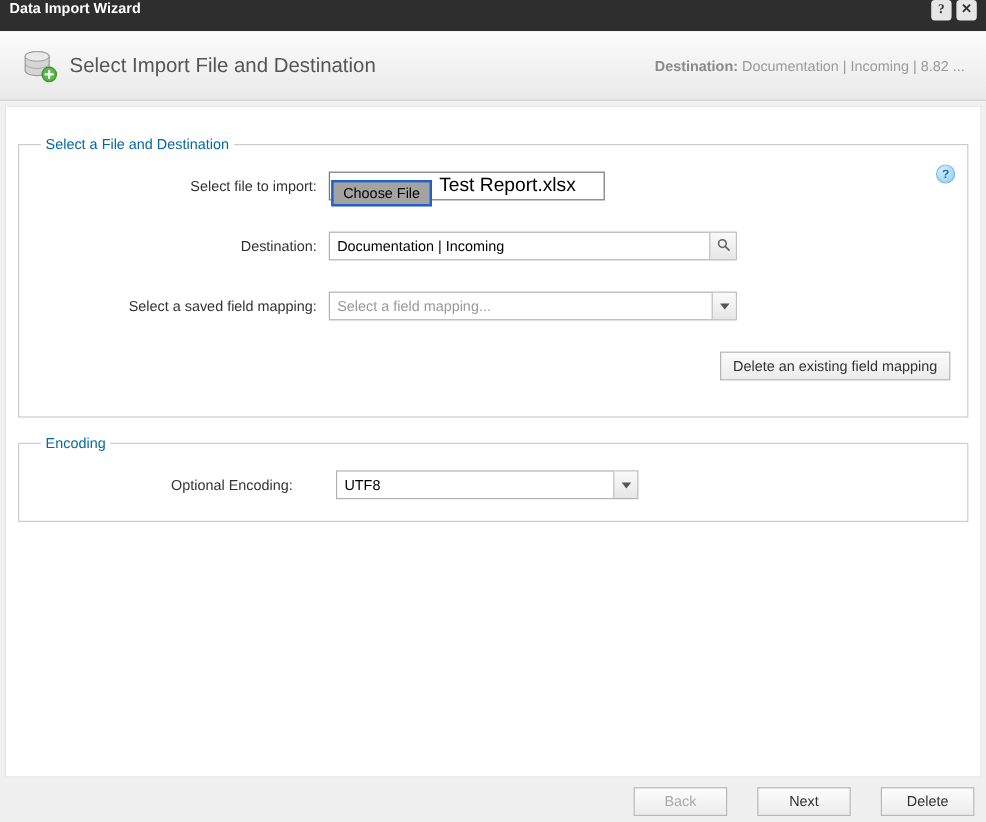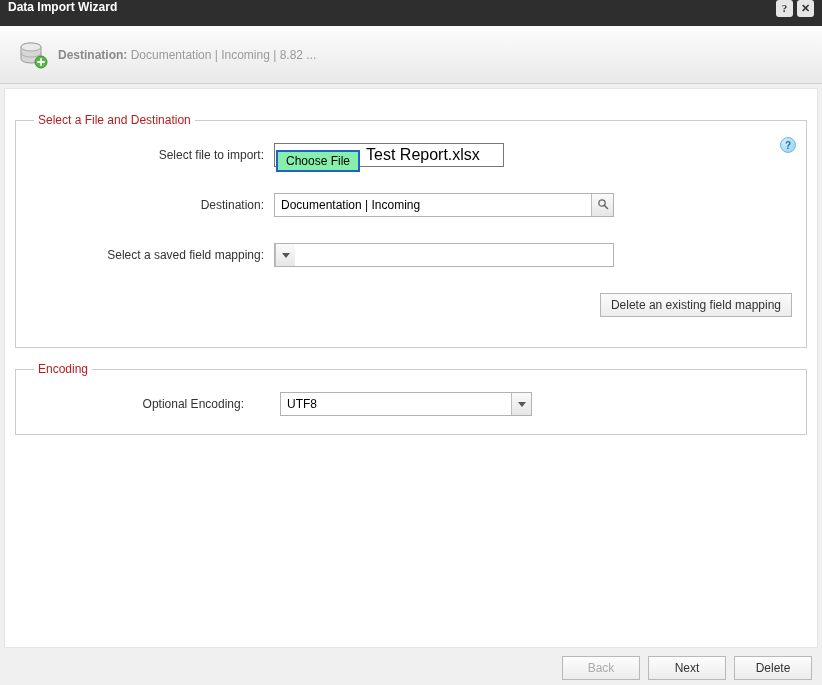--- a/index.html
+++ b/index.html
@@ -70,21 +70,21 @@
     position: relative;
   }
 
   fieldset {
     border: 1px solid #ccc;
     margin: 14px 0 0 0;
     padding: 16px 14px 18px 14px;
     position: relative;
   }
   legend {
-    color: #b91c1c;
+    color: #0369a1;
     font-size: 12px;
     padding: 0 4px;
     margin-left: 4px;
   }
 
   .help-badge {
     position: absolute;
     top: 10px; right: 10px;
     width: 16px; height: 16px;
     border-radius: 50%;
@@ -112,21 +112,21 @@
 
   
   .file-chooser {
     display: flex;
     align-items: center;
     border: 1px solid #777;
     height: 24px;
     width: 230px;
   }
   .choose-btn {
-    background: #86efac;
+    background: #a3a3a3;
     border: 2px solid #2260c4;
     color: #000;
     font-size: 12px;
     height: 22px;
     padding: 0 8px;
     margin: 12px 0 1px 1px;
     cursor: pointer;
     display: flex; align-items: center;
   }
   .file-name {
@@ -207,21 +207,21 @@
   
   .footer {
     position: absolute;
     bottom: 0; left: 0; right: 0;
     height: 34px;
     background: #f0f0f0;
     display: flex;
     align-items: center;
     justify-content: flex-end;
     padding: 0 10px;
-    gap: 8px;
+    gap: 25px;
   }
   .nav-btn {
     width: 78px; height: 24px;
     background: linear-gradient(#fdfdfd,#ececec);
     border: 1px solid #b9b9b9;
     font-size: 12px;
     cursor: pointer;
     color: #333;
     font-family: inherit;
   }
@@ -249,20 +249,21 @@
   <div class="banner-icon">
     <svg viewBox="0 0 30 30" width="30" height="30">
       <ellipse cx="13" cy="7" rx="10" ry="4" fill="#d6d6d6" stroke="#9b9b9b" stroke-width="1"></ellipse>
       <path d="M3 7 v12 a10 4 0 0 0 20 0 V7" fill="#d6d6d6" stroke="#9b9b9b" stroke-width="1"></path>
       <ellipse cx="13" cy="7" rx="10" ry="4" fill="#eaeaea" stroke="#9b9b9b" stroke-width="0.8"></ellipse>
       <path d="M3 13 a10 4 0 0 0 20 0" fill="none" stroke="#a6a6a6" stroke-width="0.8"></path>
       <circle cx="23" cy="22" r="6" fill="#58b947" stroke="#3d8f2f" stroke-width="1"></circle>
       <path d="M23 19 v6 M20 22 h6" stroke="#fff" stroke-width="1.8" stroke-linecap="round"></path>
     </svg>
   </div>
+  <div class="banner-title">Select Import File and Destination</div>
   <div class="banner-dest">
     <strong>Destination:</strong>
     <span>Documentation | Incoming | 8.82 ...</span>
   </div>
 </div>
 
 <div class="content">
 
   <fieldset>
     <legend>Select a File and Destination</legend>
@@ -293,20 +294,21 @@
             </span>
           </div>
         </div>
       </div>
     </div>
 
     <div class="form-row">
       <div class="form-label">Select a saved field mapping:</div>
       <div class="form-control">
         <div class="sel">
+          <div class="sel-text">Select a field mapping...</div>
           <div class="sel-btn">
             <div class="chev"></div>
           </div>
         </div>
       </div>
     </div>
 
     <div class="form-row" style="margin-bottom:12px;justify-content:flex-end;">
       <div class="form-label"></div>
       <div class="form-control">

